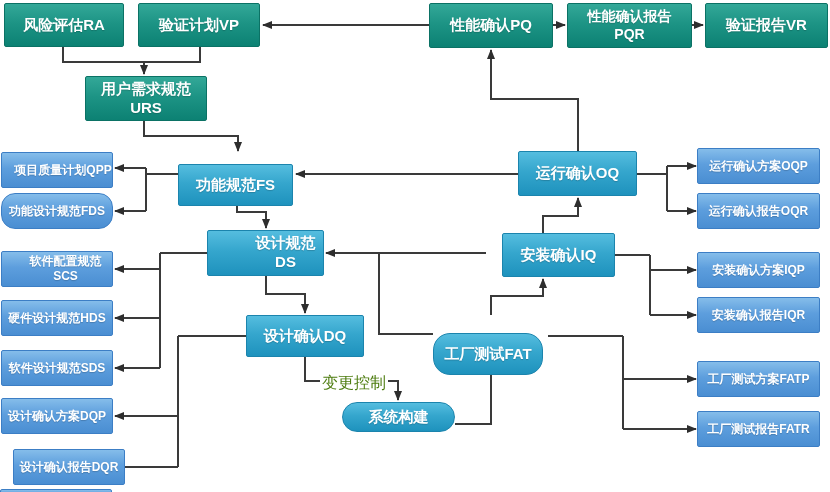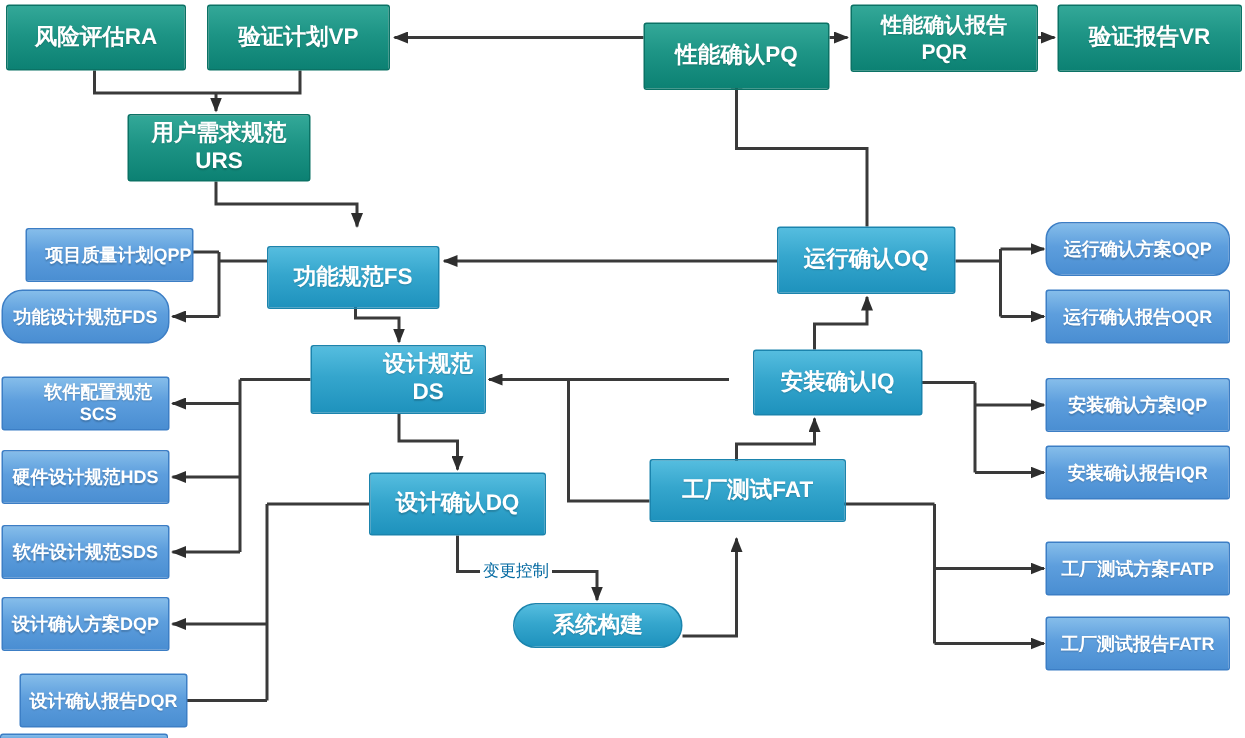--- a/index.html
+++ b/index.html
@@ -38,57 +38,57 @@
     border:1px solid #3c7ec5;
     font-size:12px;
     width:112px;height:36px;
   }
   .wblue{width:123px;height:36px;}
 
   
   .n-ra  {left:4px;  top:3px;  width:120px;height:44px;}
   .n-vp  {left:138px;top:3px;  width:122px;height:44px;}
   .n-urs {left:85px; top:76px; width:122px;height:45px;}
-  .n-pq  {left:429px;top:15px;  width:124px;height:45px;}
+  .n-pq  {left:429px;top:3px;  width:124px;height:45px;}
   .n-pqr {left:567px;top:3px;  width:125px;height:45px;font-size:14px;}
   .n-vr  {left:705px;top:3px;  width:123px;height:45px;}
 
   
   .n-fs   {left:178px;top:164px;width:115px;height:42px;}
   .n-ds   {left:207px;top:230px;width:117px;height:46px;padding-left:40px;}
   .n-dq   {left:246px;top:315px;width:118px;height:42px;}
   .n-build{left:342px;top:402px;width:113px;height:30px;border-radius:15px;}
-  .n-fat  {left:433px;top:306px;width:131px;height:42px;}
+  .n-fat  {left:433px;top:333px;width:110px;height:42px;border-radius:17px;}
   .n-iq   {left:502px;top:233px;width:113px;height:44px;}
   .n-oq   {left:518px;top:151px;width:119px;height:45px;}
 
   
-  .n-qpp{left:17px;top:152px;padding-left:12px;}
+  .n-qpp{left:1px;top:152px;padding-left:12px;}
   .n-fds{left:1px;top:193px;border-radius:14px;}
   .n-scs{left:1px;top:251px;padding-left:17px;}
   .n-hds{left:1px;top:300px;}
   .n-sds{left:1px;top:350px;}
   .n-dqp{left:1px;top:398px;}
   .n-dqr{left:1px;top:449px;margin-left:12px;}
   .n-cut{left:0px;top:489px;width:112px;height:10px;}
 
   
-  .n-oqp {left:697px;top:148px;border-radius:11px;}
+  .n-oqp {left:697px;top:148px;}
   .n-oqr {left:697px;top:193px;}
   .n-iqp {left:697px;top:252px;}
   .n-iqr {left:697px;top:297px;}
   .n-fatp{left:697px;top:361px;}
   .n-fatr{left:697px;top:411px;}
 
   .edge-label{
     position:absolute;z-index:3;
     left:320px;top:373px;
     background:#ffffff;
-    color:#0369a1;
-    font-size:11px;
+    color:#4d7c0f;
+    font-size:16px;
     padding:0 2px;
     white-space:nowrap;
   }
   .wire{stroke:#3a3a3a;stroke-width:2;fill:none;}
 </style>
 </head>
 <body>
 
 <div id="stage">
 

